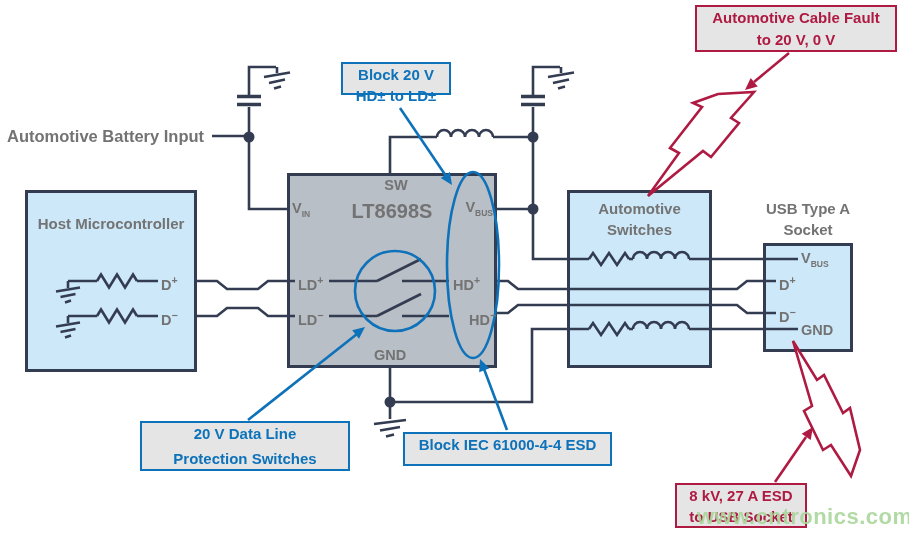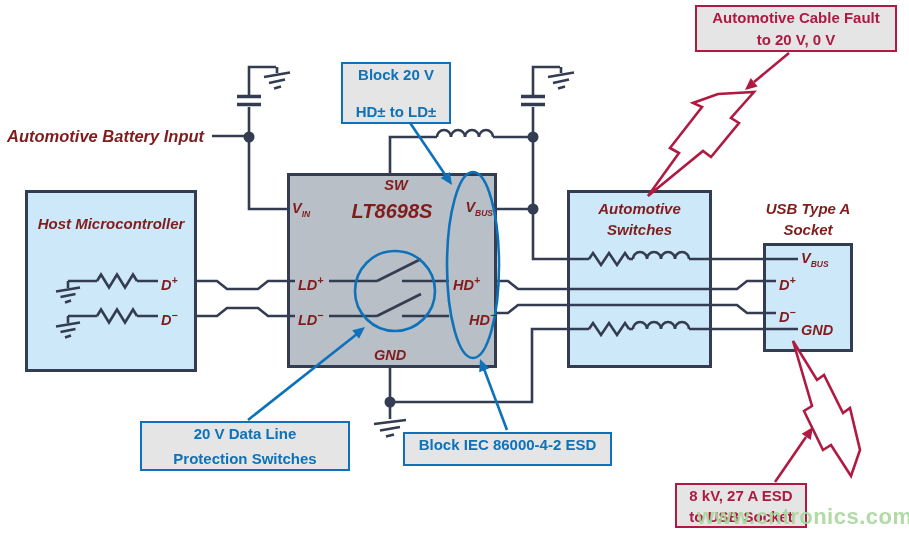--- a/index.html
+++ b/index.html
@@ -2,21 +2,21 @@
 <html><head>
 <meta charset="utf-8">
 <style>
   html,body{margin:0;padding:0;background:#fff;}
   #canvas{position:relative;width:909px;height:541px;background:#fff;overflow:hidden;
           font-family:"Liberation Sans","DejaVu Sans",sans-serif;}
   svg{position:absolute;left:0;top:0;z-index:2;}
   .box{position:absolute;z-index:1;border:3px solid #333c50;box-sizing:border-box;}
   .fill-blue{background:#cde8f8;}
   .fill-gray{background:#b9bfc7;}
-  .lbl{position:absolute;z-index:3;color:#7f1d1d;font-weight:bold;white-space:nowrap;font-style:italic;}
+  .lbl{position:absolute;z-index:3;color:#737373;font-weight:bold;white-space:nowrap;}
   .pin{font-size:14.5px;line-height:17px;}
   .pin sub{font-size:8.5px;font-weight:bold;}
   .pin sup{font-size:10.5px;font-weight:bold;}
   .title{font-size:15px;line-height:21px;text-align:center;}
   .callout{position:absolute;z-index:3;background:#e5e5e5;box-sizing:border-box;
            display:flex;flex-direction:column;justify-content:space-between;
            font-weight:bold;text-align:center;white-space:nowrap;}
   .callout.blue{border:2.5px solid #0d72b9;color:#0d72b9;font-size:15px;line-height:21px;}
   .callout.red{border:2.5px solid #ae1a42;color:#ae1a42;font-size:15px;line-height:21px;}
   #watermark{position:absolute;z-index:4;font-size:22px;font-weight:bold;
@@ -137,30 +137,30 @@
 
   <div class="lbl title" style="left:758px;top:198px;width:100px;">
     <div>USB Type A</div>
     <div>Socket</div>
   </div>
   <div class="lbl pin" style="left:801px;top:250px;"><span>V</span><sub>BUS</sub></div>
   <div class="lbl pin" style="left:779px;top:272px;"><span>D</span><sup>+</sup></div>
   <div class="lbl pin" style="left:779px;top:304px;"><span>D</span><sup>−</sup></div>
   <div class="lbl pin" style="left:801px;top:322px;">GND</div>
 
-  <div class="callout blue" style="left:341px;top:62px;width:110px;height:62px;">
+  <div class="callout blue" style="left:341px;top:62px;width:110px;height:33px;">
     <div>Block 20 V</div>
     <div>HD± to LD±</div>
   </div>
   <div class="callout blue" style="left:140px;top:421px;width:210px;height:50px;">
     <div>20 V Data Line</div>
     <div>Protection Switches</div>
   </div>
   <div class="callout blue" style="left:403px;top:432px;width:209px;height:34px;">
-    <div>Block IEC 86000-4-2 ESD</div>
+    <div>Block IEC 61000-4-4 ESD</div>
   </div>
   <div class="callout red" style="left:695px;top:5px;width:202px;height:47px;">
     <div>Automotive Cable Fault</div>
     <div>to 20 V, 0 V</div>
   </div>
   <div class="callout red" style="left:643px;top:483px;width:132px;height:45px;margin-left:32px;">
     <div>8 kV, 27 A ESD</div>
     <div>to USB Socket</div>
   </div>
 

